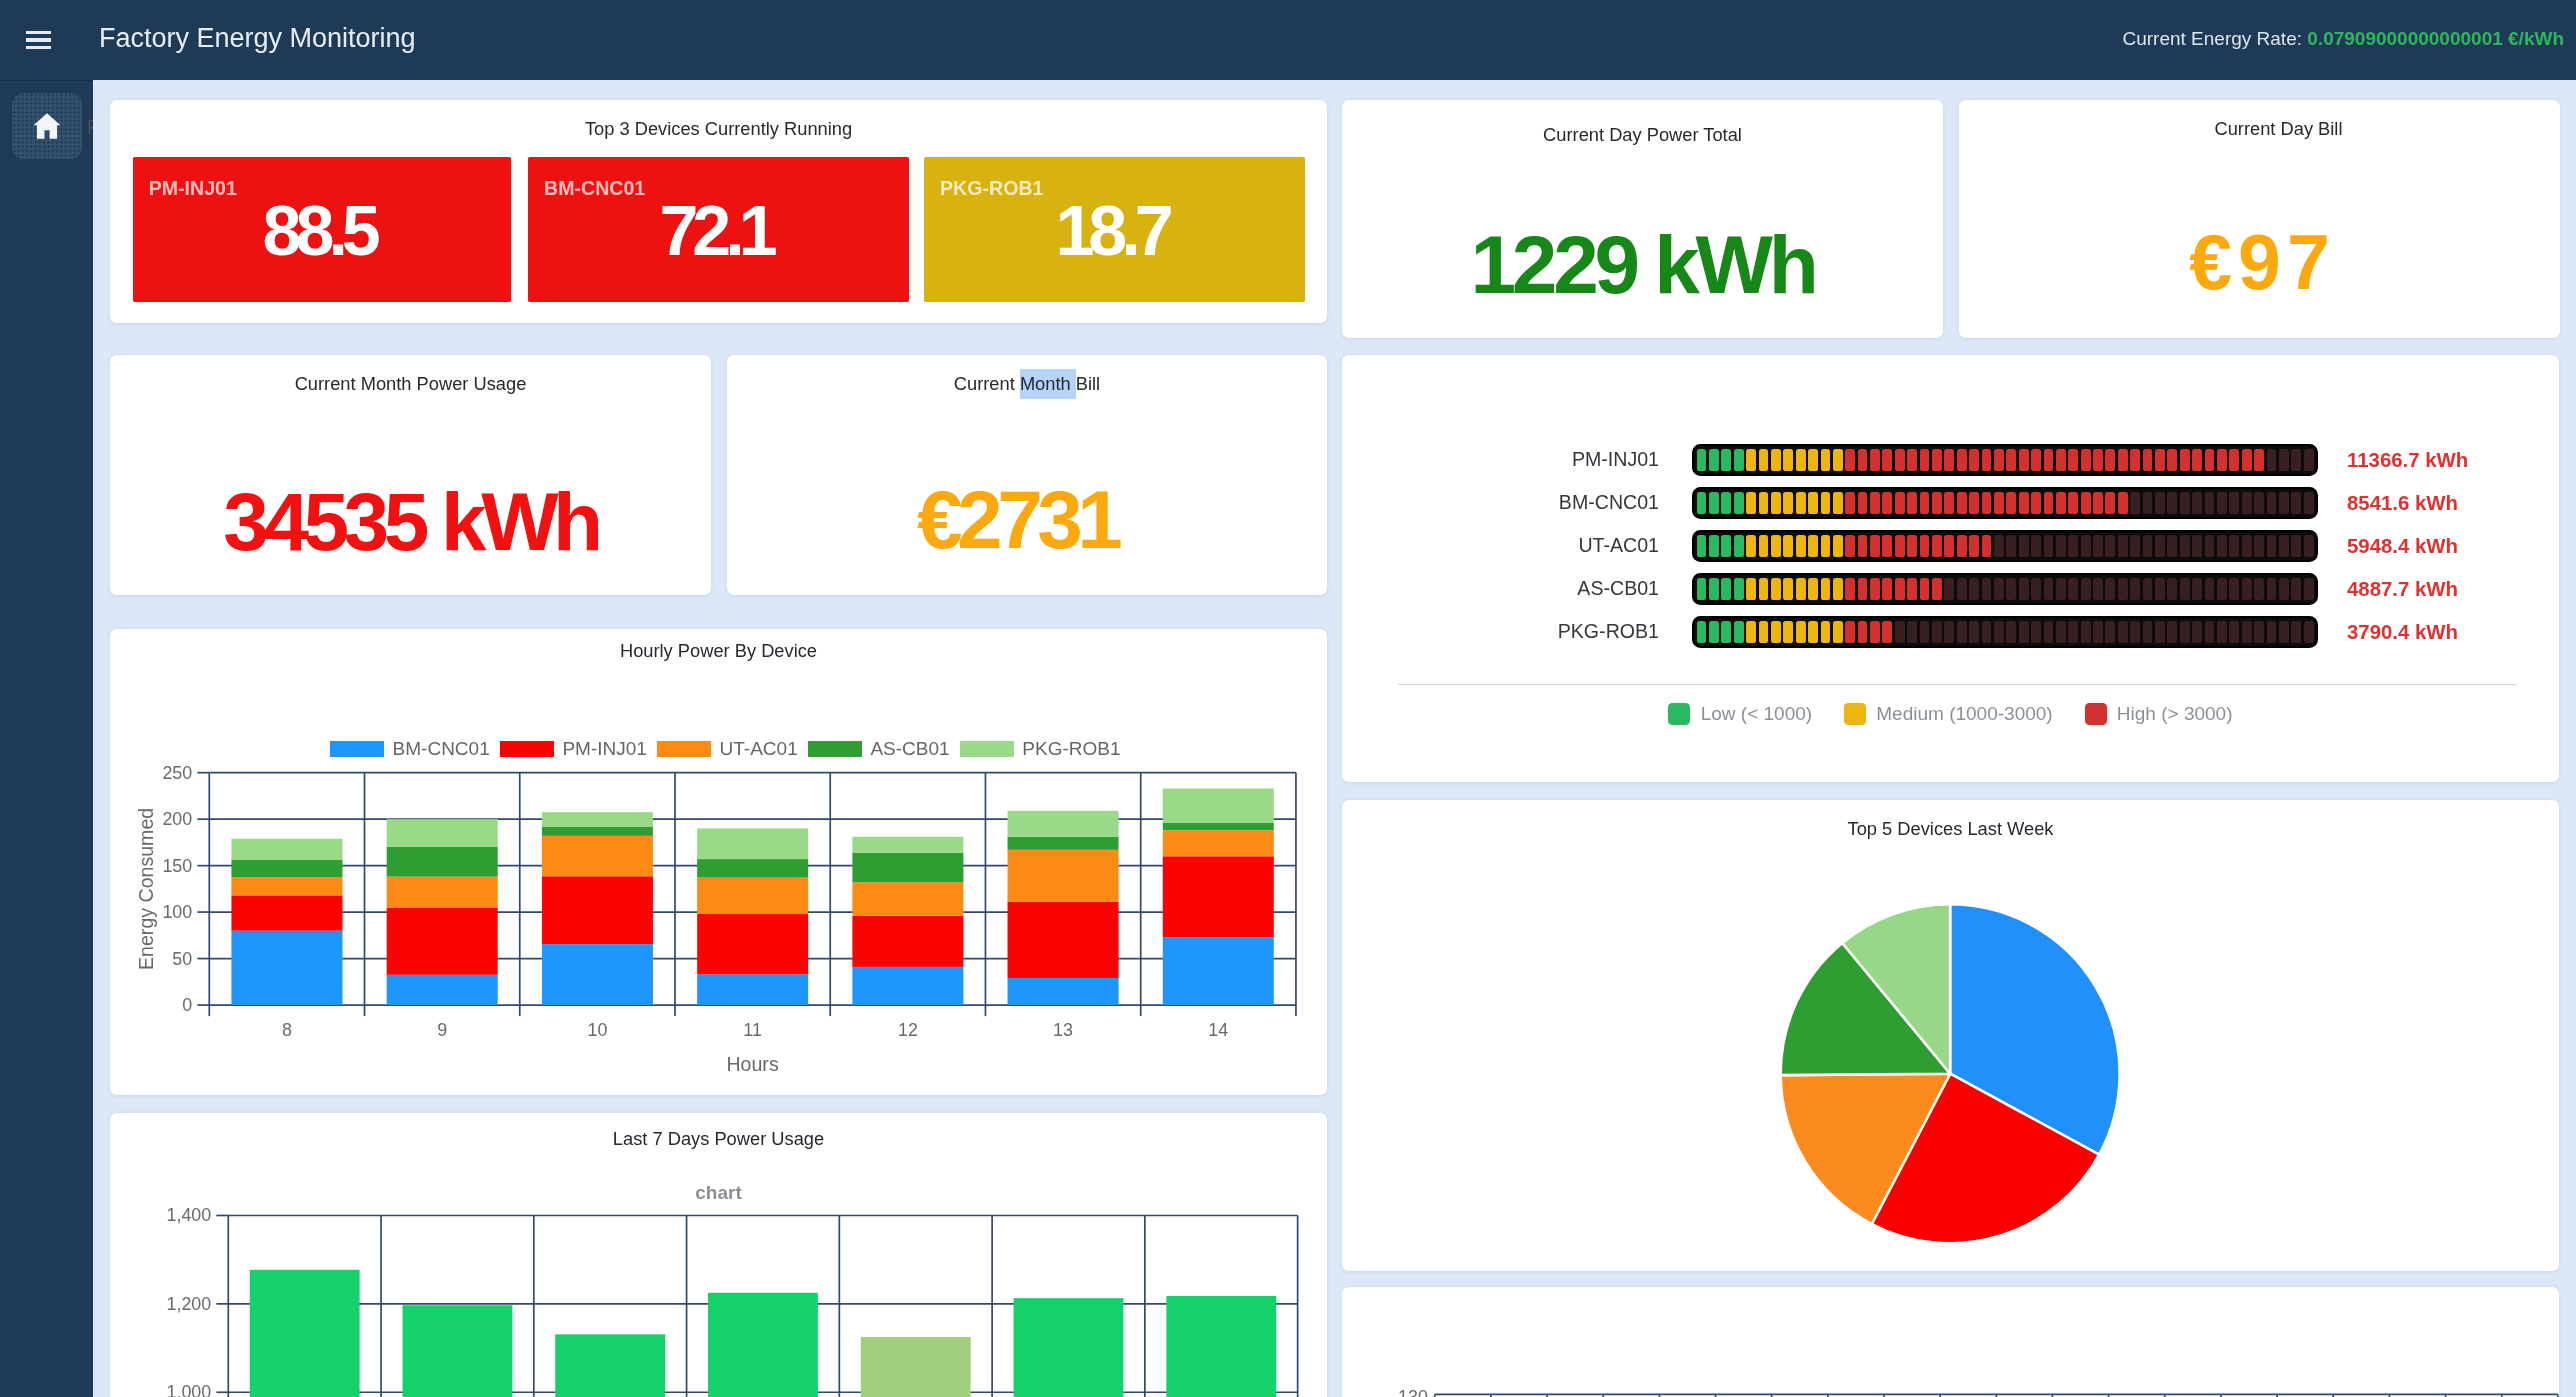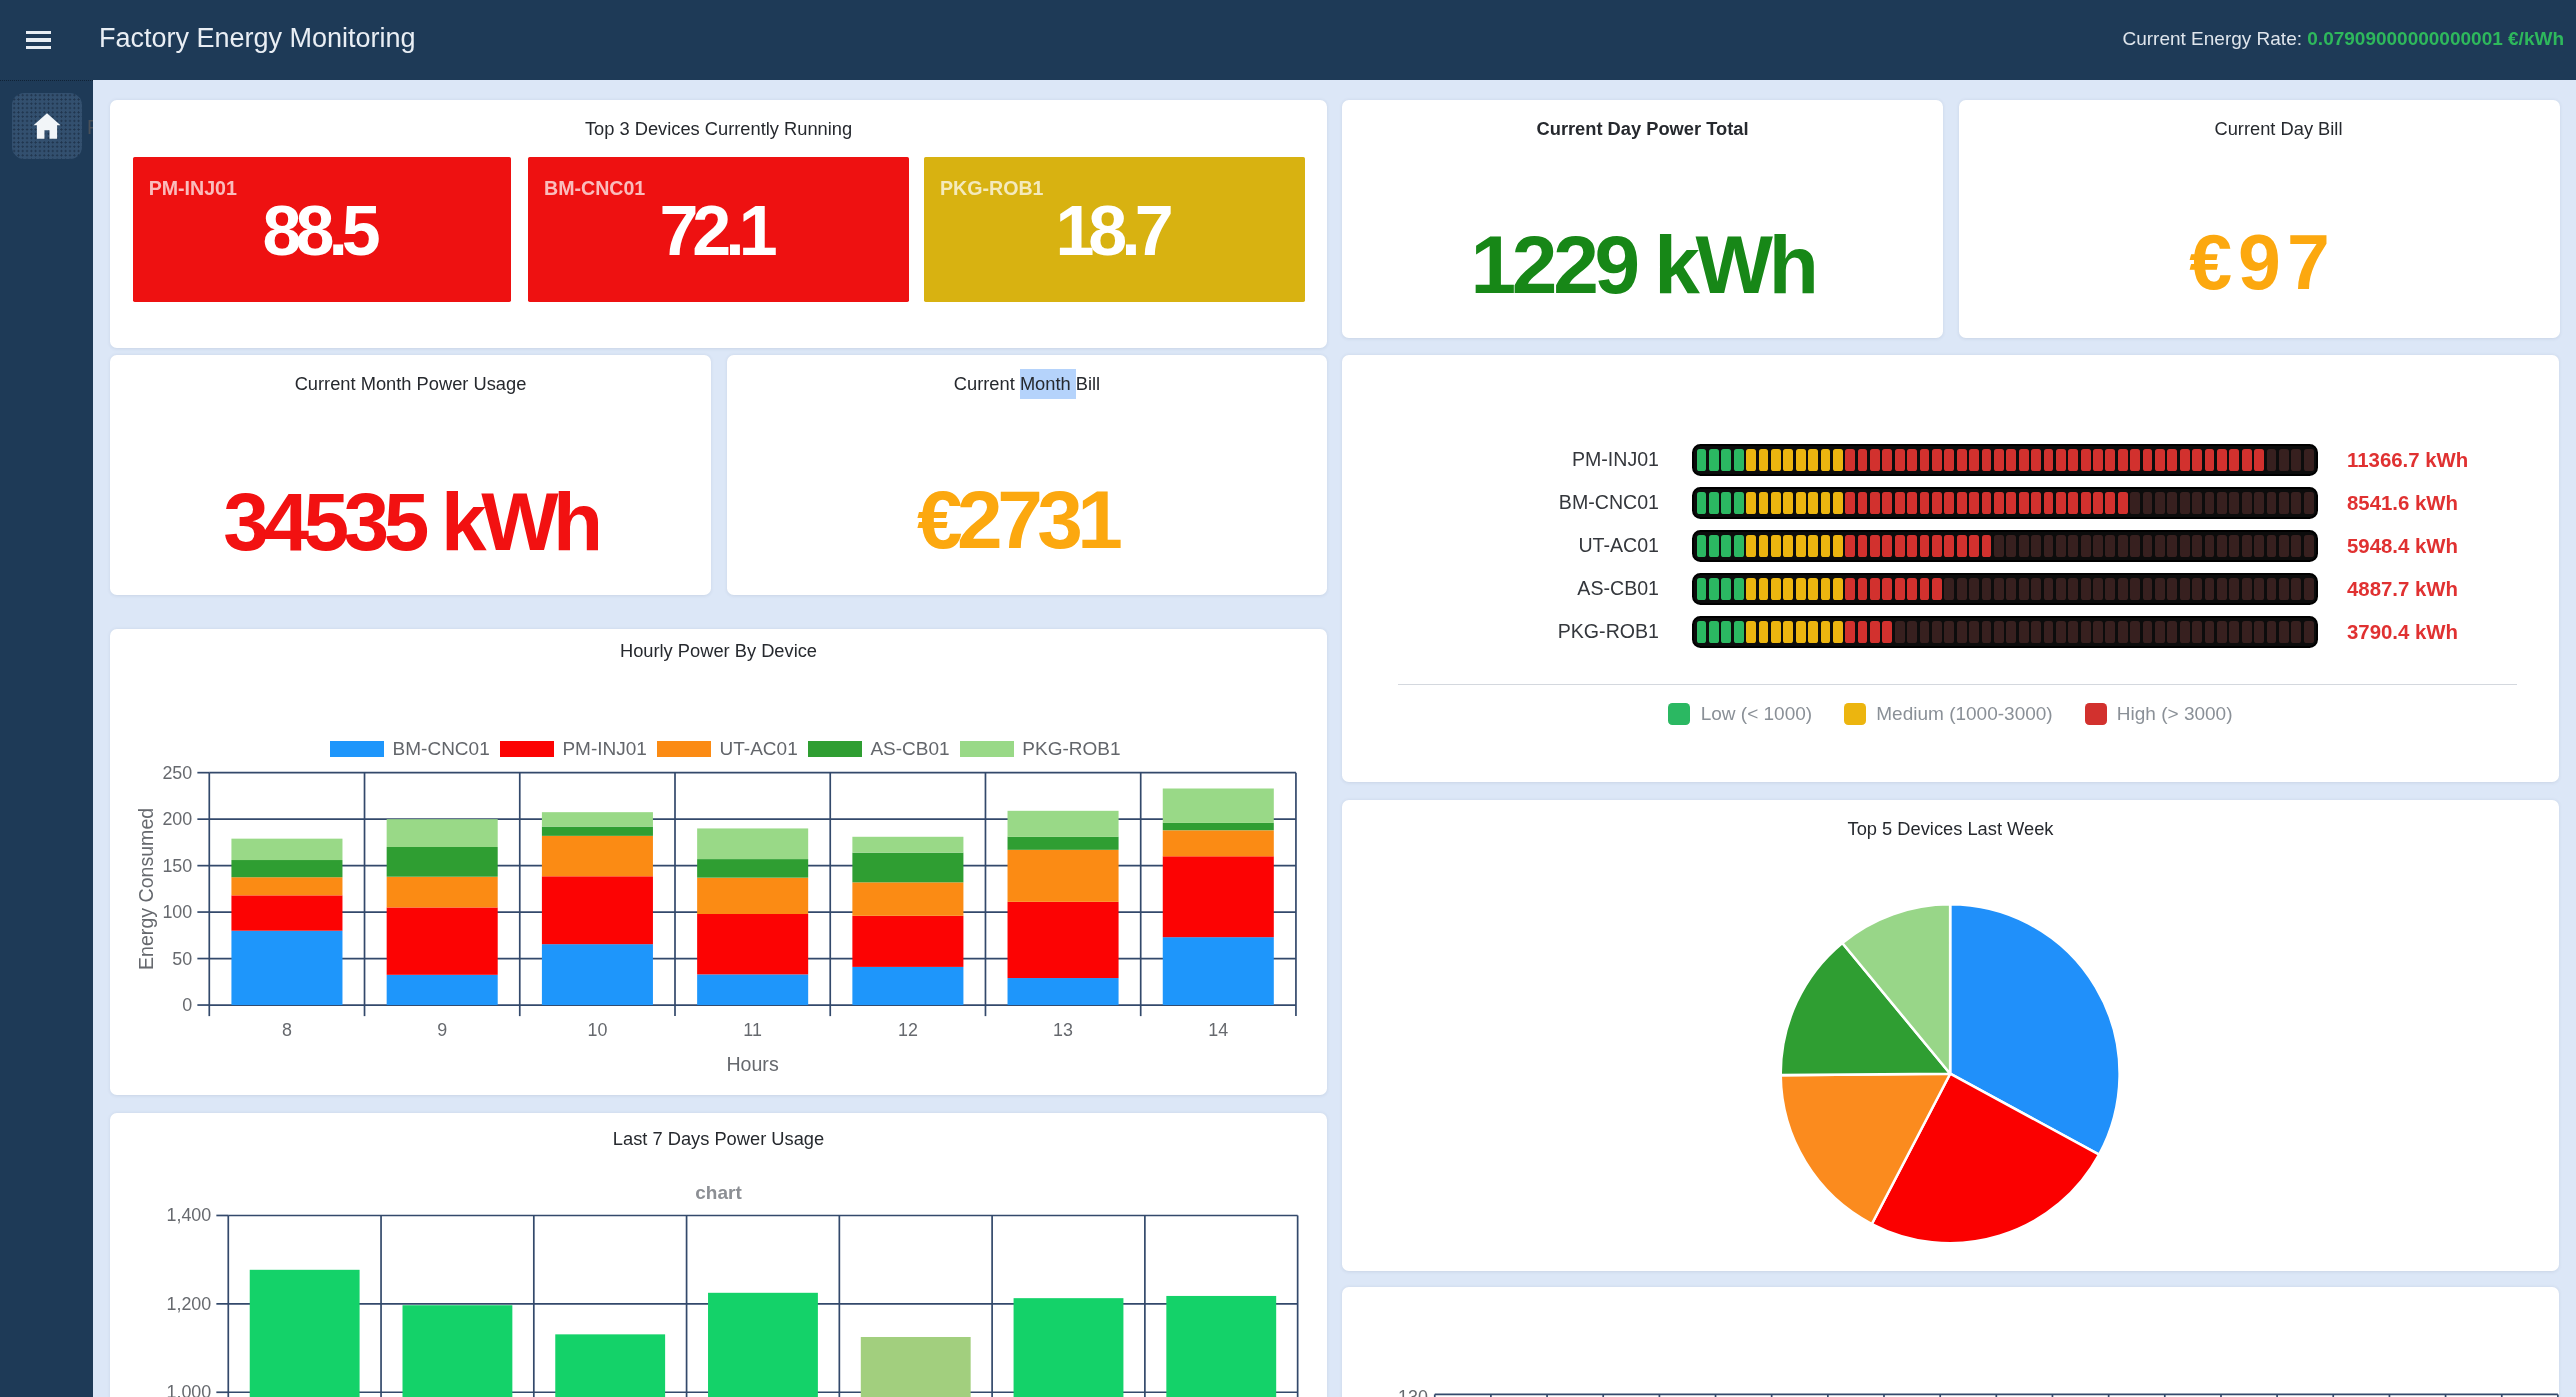--- a/index.html
+++ b/index.html
@@ -46,37 +46,37 @@
       <div class="navrate">Current Energy Rate: <b>0.07909000000000001 €/kWh</b></div>
     </div>
     <div class="side">
       <div class="homebtn">
         <svg width="29" height="27" viewBox="0 0 34 32">
           <path d="M17 1 L33 15 L29 15 L29 31 L20 31 L20 21 L14 21 L14 31 L5 31 L5 15 L1 15 Z" fill="#f2f5f8"></path>
         </svg>
       </div>
     </div>
     <span class="ffrag">F</span>
-    <div class="card" style="left:110px;top:100px;width:1217px;height:248px;">
+    <div class="card" style="left:110px;top:100px;width:1217px;height:223px;">
       <div class="ctitle" style="top:18px;">Top 3 Devices Currently Running</div>
       <div class="tile" style="left:22.7px;width:378px;background:#ee1111">
         <div class="tlabel">PM-INJ01</div>
         <div class="tval">88.5</div>
       </div>
       <div class="tile" style="left:418px;width:381px;background:#ee1111">
         <div class="tlabel">BM-CNC01</div>
         <div class="tval">72.1</div>
       </div>
       <div class="tile" style="left:814px;width:381px;background:#d8b211">
         <div class="tlabel">PKG-ROB1</div>
         <div class="tval">18.7</div>
       </div>
     </div>
     <div class="card" style="left:1342px;top:100px;width:601px;height:238px;">
-      <div class="ctitle" style="top:18px;font-weight:bold;">Current Day Power Total</div>
+      <div class="ctitle" style="top:24px;">Current Day Power Total</div>
       <div class="bigval" style="top:118px;font-size:82px;letter-spacing:-4.3px;color:#178717">1229 kWh</div>
     </div>
     <div class="card" style="left:1959px;top:100px;width:601px;height:238px;">
       <div class="ctitle" style="top:18px;margin-left:38px;">Current Day Bill</div>
       <div class="bigval" style="left:6px;top:118px;font-size:77px;letter-spacing:6px;color:#fca80f">€97</div>
     </div>
     <div class="card" style="left:110px;top:355px;width:601px;height:240px;">
       <div class="ctitle" style="top:18px;">Current Month Power Usage</div>
       <div class="bigval" style="top:120px;font-size:82px;letter-spacing:-5.5px;color:#f21111">34535 kWh</div>
     </div>

